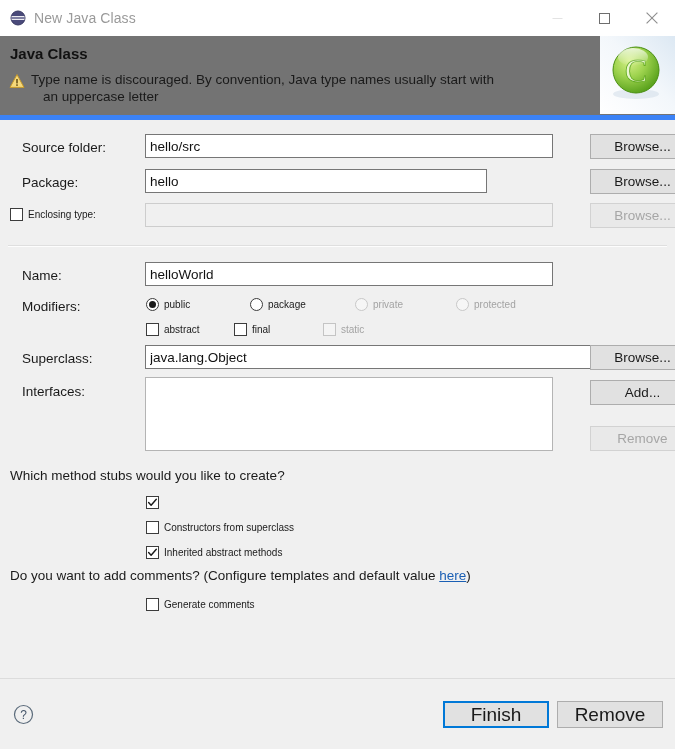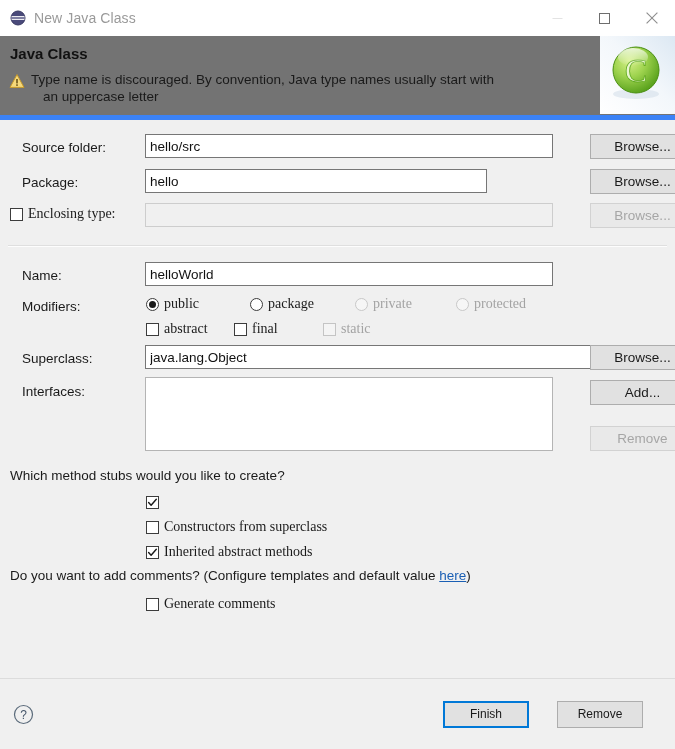--- a/index.html
+++ b/index.html
@@ -218,24 +218,23 @@
   }
 
   .ctl {
     display: inline-flex;
     align-items: center;
     position: absolute;
     height: 20px;
   }
   .ctl .ctl-label {
     margin-left: 5px;
-    font-size: 14px;
+    font-size: 10px;
     color: #1a1a1a;
     white-space: nowrap;
-    font-family: Liberation Serif, serif;
   }
   .ctl.disabled .ctl-label { color: #a3a3a3; }
 
   .static-text {
     position: absolute;
     font-size: 13.5px;
     color: #1a1a1a;
     white-space: nowrap;
   }
 
@@ -256,26 +255,26 @@
   .help-icon {
     position: absolute;
     left: 13px;
     top: 25px;
     width: 21px;
     height: 21px;
   }
   .footer-btn {
     position: absolute;
     top: 22px;
-    width: 86px;
+    width: 106px;
     height: 27px;
     background: #e1e1e1;
     border: 1px solid #adadad;
     box-sizing: border-box;
-    font-size: 12px;
+    font-size: 19px;
     color: #1a1a1a;
     text-align: center;
     line-height: 25px;
     cursor: default;
   }
   .footer-btn.default {
     border: 2px solid #0078d7;
     line-height: 23px;
   }
 </style>

